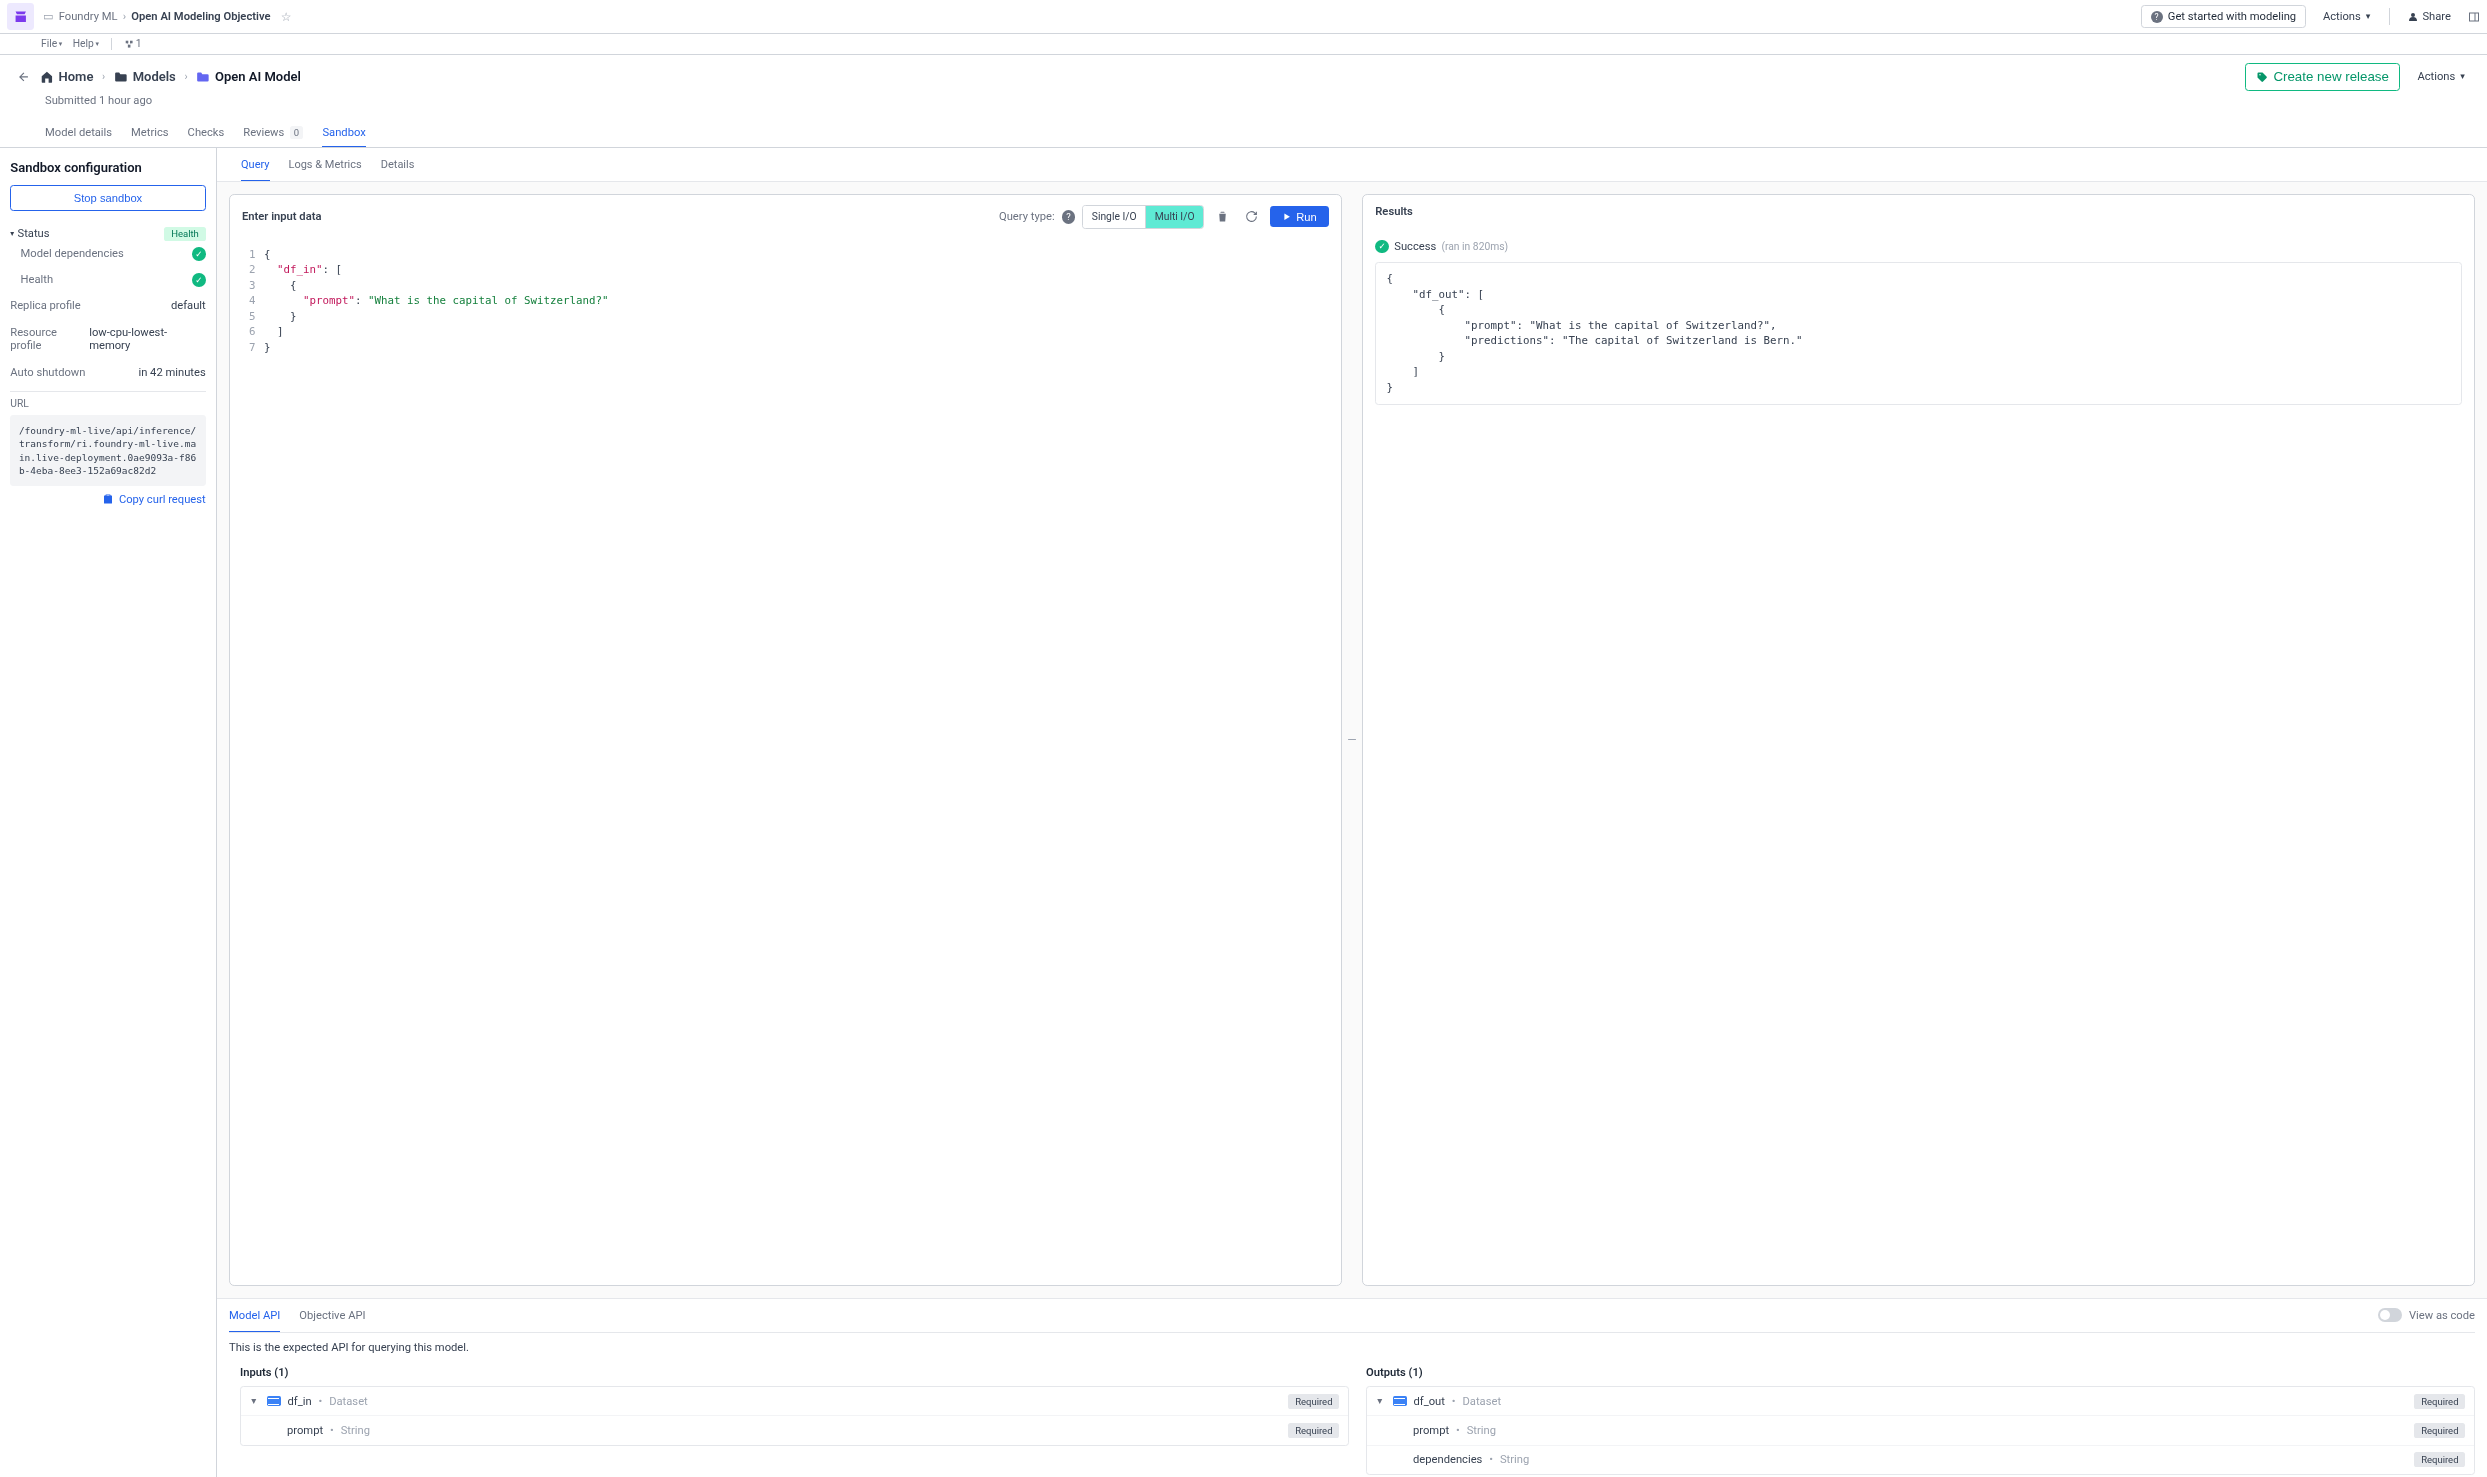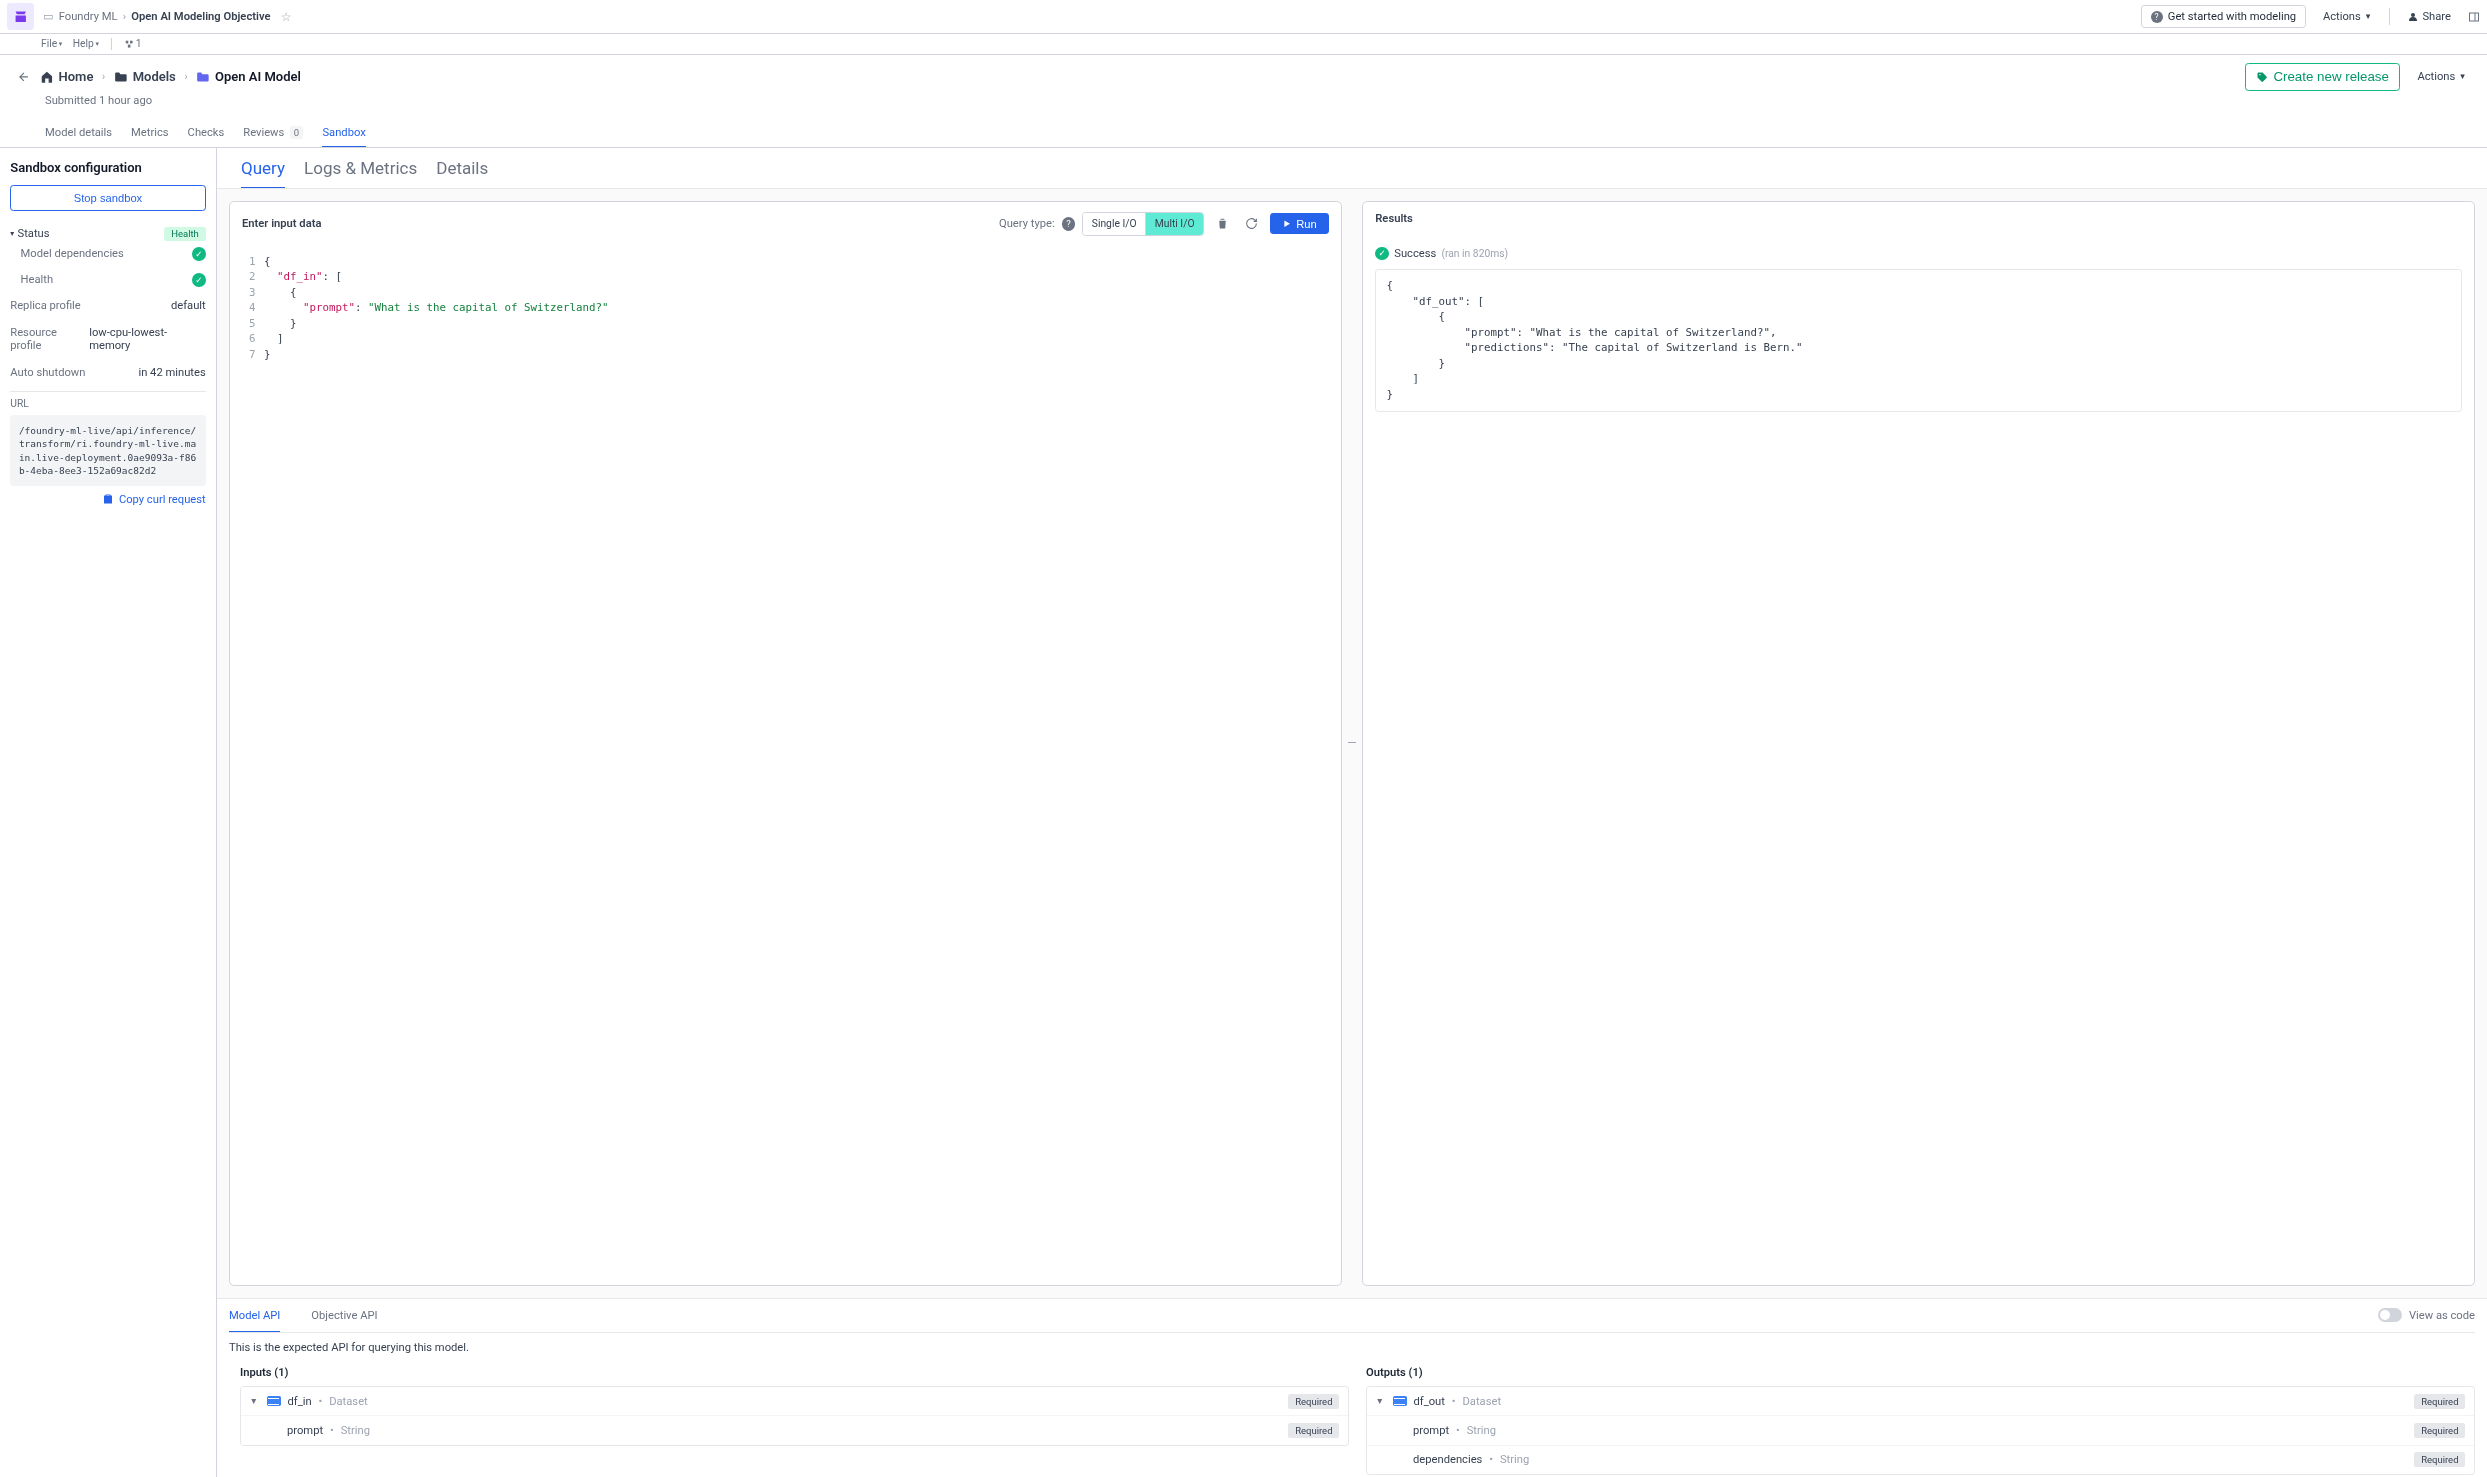--- a/index.html
+++ b/index.html
@@ -62,21 +62,21 @@
 .kv .v { color: #374151; }
 
 .divline { border-top: 0.9px solid #e5e7eb; margin: 5.2px 0; }
 .url-label { font-size: 10.3px; color: #6b7280; margin-top: 5.2px; }
 .url-box { background: #f3f4f6; border-radius: 3.4px; padding: 8.6px; font-family: ui-monospace, Menlo, monospace; font-size: 9.5px; color: #374151; word-break: break-all; margin-top: 5.2px; line-height: 1.4; }
 .copy-link { color: #2563eb; font-size: 11.2px; display: flex; align-items: center; gap: 5.2px; justify-content: flex-end; margin-top: 6.9px; cursor: pointer; }
 
 
 .content { flex: 1; background: #fafafa; display: flex; flex-direction: column; overflow: hidden; }
 .subtabs { display: flex; gap: 19px; padding: 0 24px; border-bottom: 0.9px solid #e5e7eb; background: #fff; }
-.subtabs .stab { padding: 10.3px 0 8.6px; font-size: 17px; color: #6b7280; cursor: pointer; border-bottom: 1.7px solid transparent; }
+.subtabs .stab { padding: 10.3px 0 8.6px; font-size: 11px; color: #6b7280; cursor: pointer; border-bottom: 1.7px solid transparent; }
 .subtabs .stab.active { color: #2563eb; border-bottom-color: #2563eb; }
 
 .panels { display: flex; gap: 10.3px; padding: 12px; flex: 1; min-height: 0; }
 .panel { background: #fff; border: 0.9px solid #d1d5db; border-radius: 5.2px; flex: 1; display: flex; flex-direction: column; min-height: 0; }
 .panel-hdr { display: flex; align-items: center; padding: 10.3px 12px; border-bottom: 0.9px solid transparent; }
 .panel-hdr .ptitle { font-weight: 600; color: #374151; font-size: 11.2px; }
 .panel-hdr .right { margin-left: auto; display: flex; align-items: center; gap: 6.9px; }
 .qtype-lbl { color: #6b7280; font-size: 11.2px; }
 .help-circle { width: 13.8px; height: 13.8px; border-radius: 50%; background: #6b7280; color: #fff; font-size: 9.5px; display: flex; align-items: center; justify-content: center; }
 .seg-group { display: flex; border: 0.9px solid #d1d5db; border-radius: 3.4px; overflow: hidden; }
@@ -98,21 +98,21 @@
 .results-body { flex: 1; padding: 6.9px 12px 12px; min-height: 0; overflow: auto; }
 .success-row { display: flex; align-items: center; gap: 5.2px; padding: 3.4px 0 8.6px; }
 .success-row .txt { font-size: 11.2px; color: #374151; }
 .success-row .sub { color: #9ca3af; font-size: 10.3px; }
 .result-box { border: 0.9px solid #e5e7eb; border-radius: 3.4px; padding: 8.6px 10.3px; font-family: ui-monospace, Menlo, monospace; font-size: 10.8px; line-height: 15.5px; white-space: pre; color: #374151; overflow-x: auto; }
 
 .drag-handle { width: 10.3px; display: flex; align-items: center; justify-content: center; color: #9ca3af; cursor: col-resize; font-size: 12px; margin-left: -5.2px; margin-right: -5.2px; }
 
 
 .api-section { background: #fff; border-top: 0.9px solid #e5e7eb; padding: 0 12px 12px; }
-.api-tabs { display: flex; align-items: center; gap: 12px; }
+.api-tabs { display: flex; align-items: center; }
 .api-tabs .atab { padding: 10.3px 0 8.6px; margin-right: 19px; font-size: 11.2px; color: #6b7280; cursor: pointer; border-bottom: 1.7px solid transparent; }
 .api-tabs .atab.active { color: #2563eb; border-bottom-color: #2563eb; }
 .api-tabs .right { margin-left: auto; display: flex; align-items: center; gap: 6.9px; color: #6b7280; font-size: 11.2px; }
 .toggle { width: 24px; height: 13.8px; border-radius: 6.9px; background: #d1d5db; position: relative; cursor: pointer; }
 .toggle::after { content: ''; position: absolute; width: 10.3px; height: 10.3px; background: #fff; border-radius: 50%; top: 1.7px; left: 1.7px; }
 .api-hr { border-top: 0.9px solid #e5e7eb; margin-bottom: 8.6px; }
 .api-desc { color: #374151; font-size: 11.2px; margin: 3.4px 0 12px; }
 .io-grid { display: flex; gap: 17px; padding-left: 11px; }
 .io-col { flex: 1; }
 .io-col h4 { font-size: 11.2px; font-weight: 600; margin-bottom: 6.9px; }

